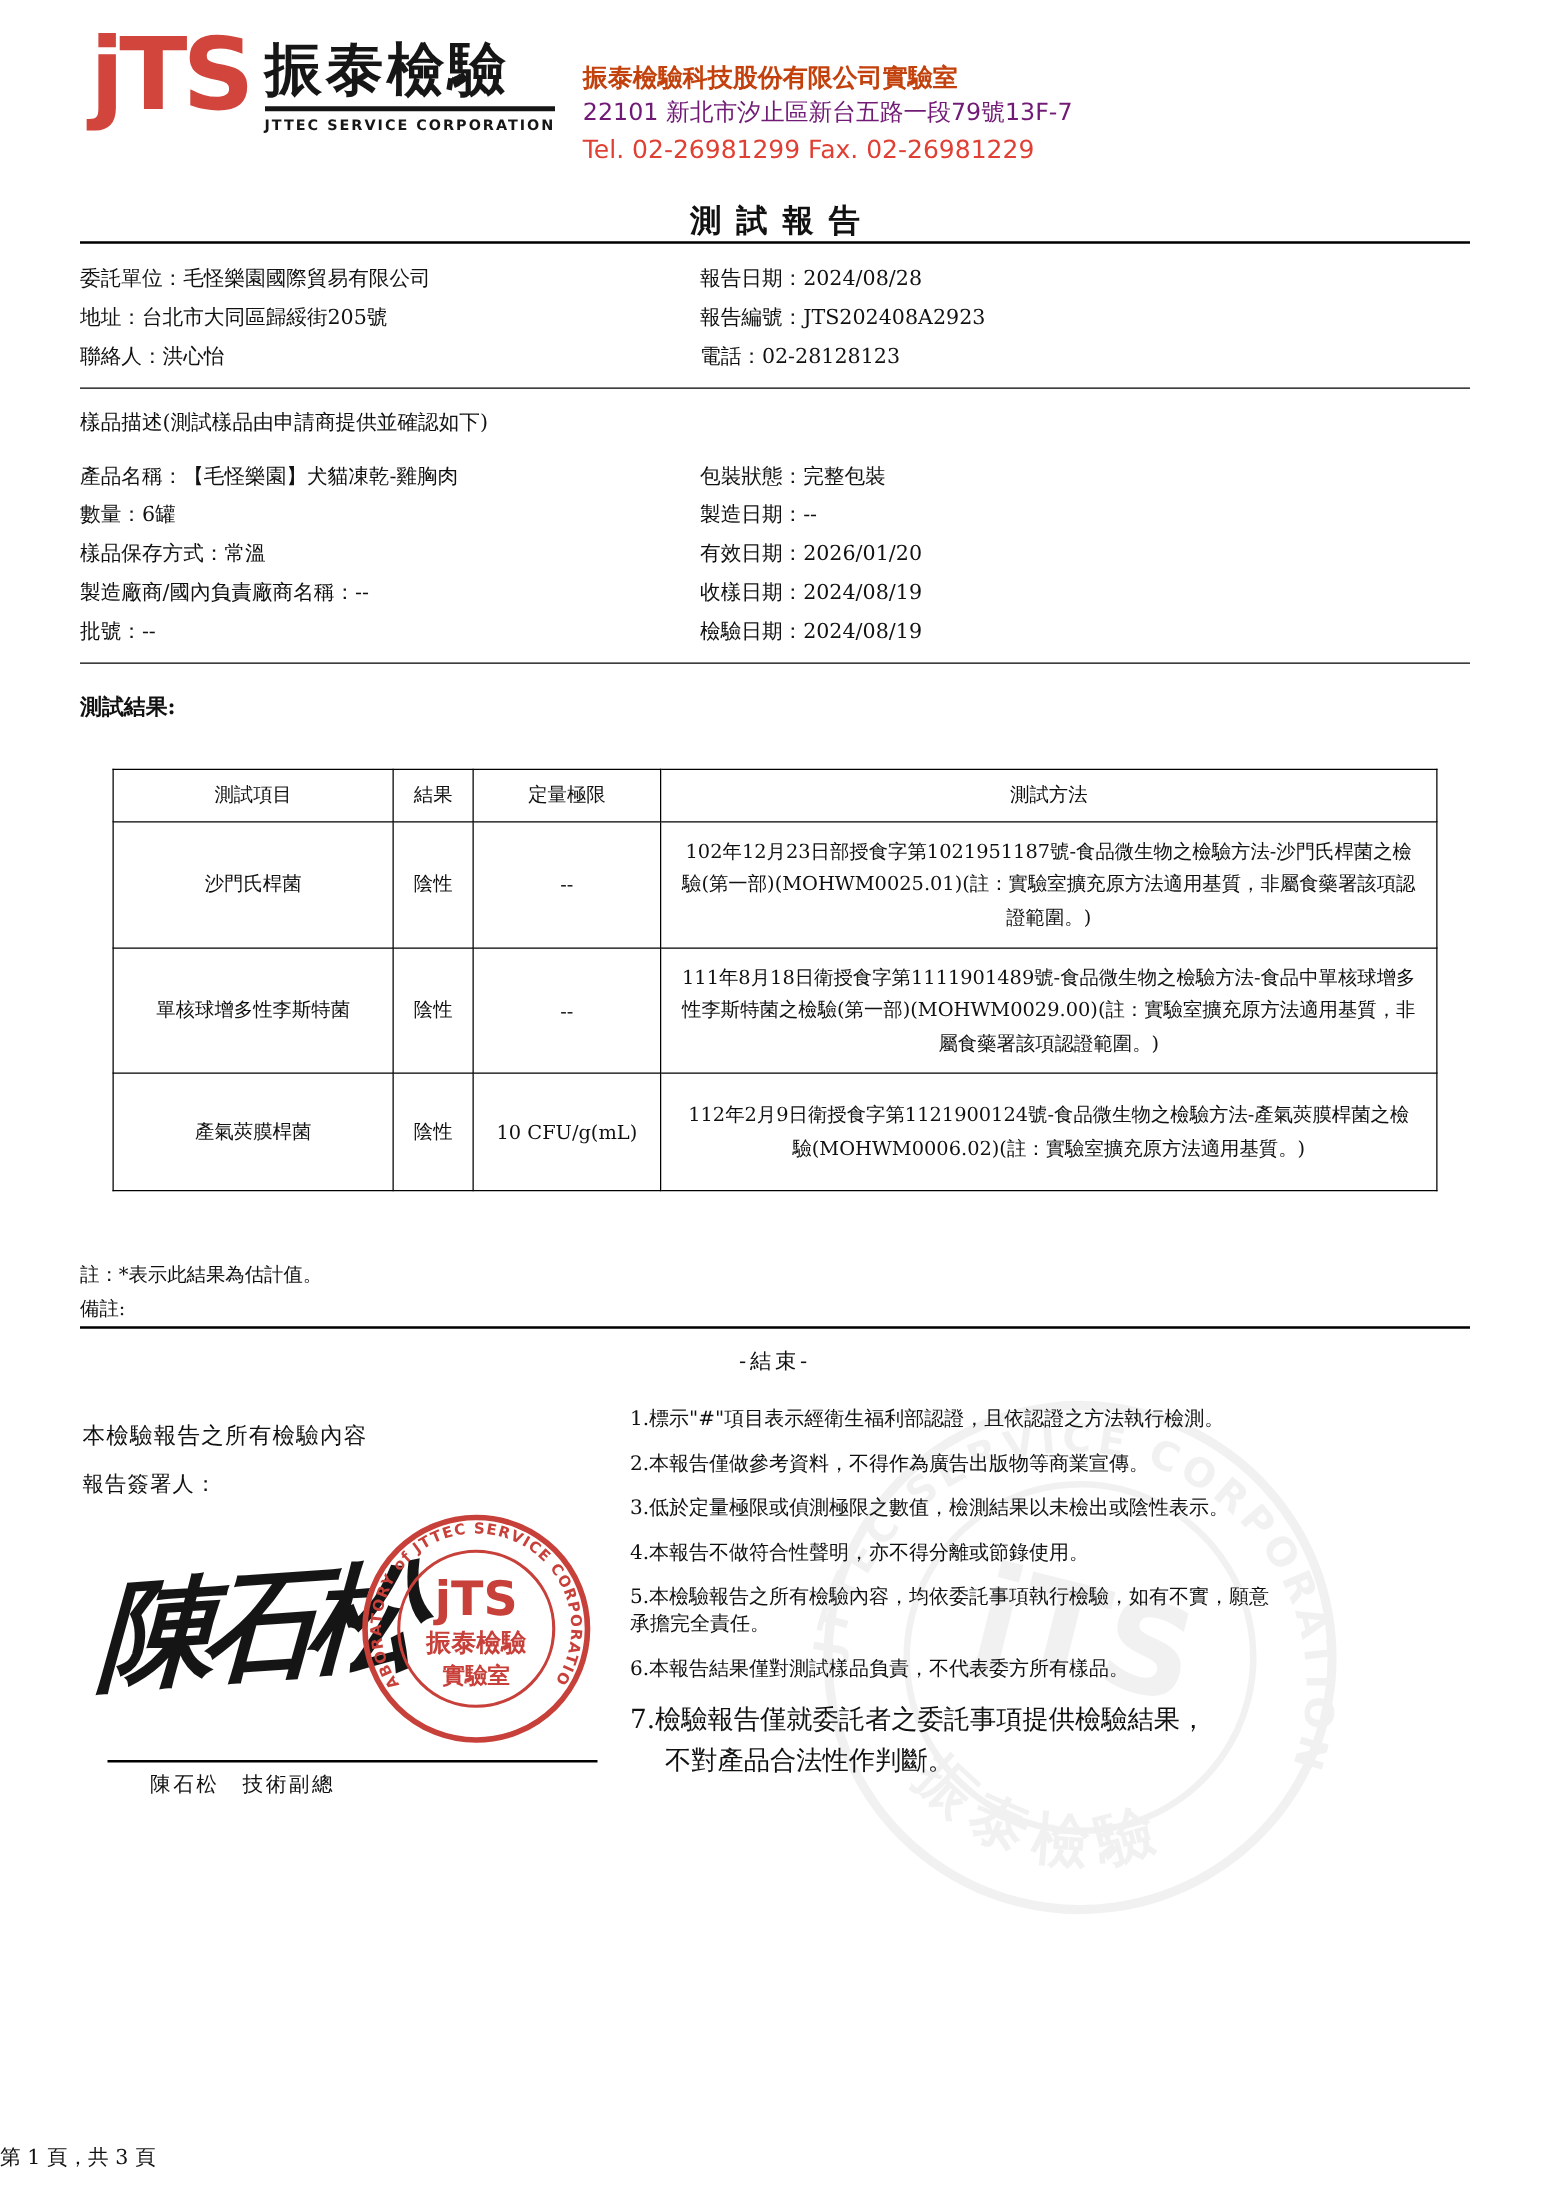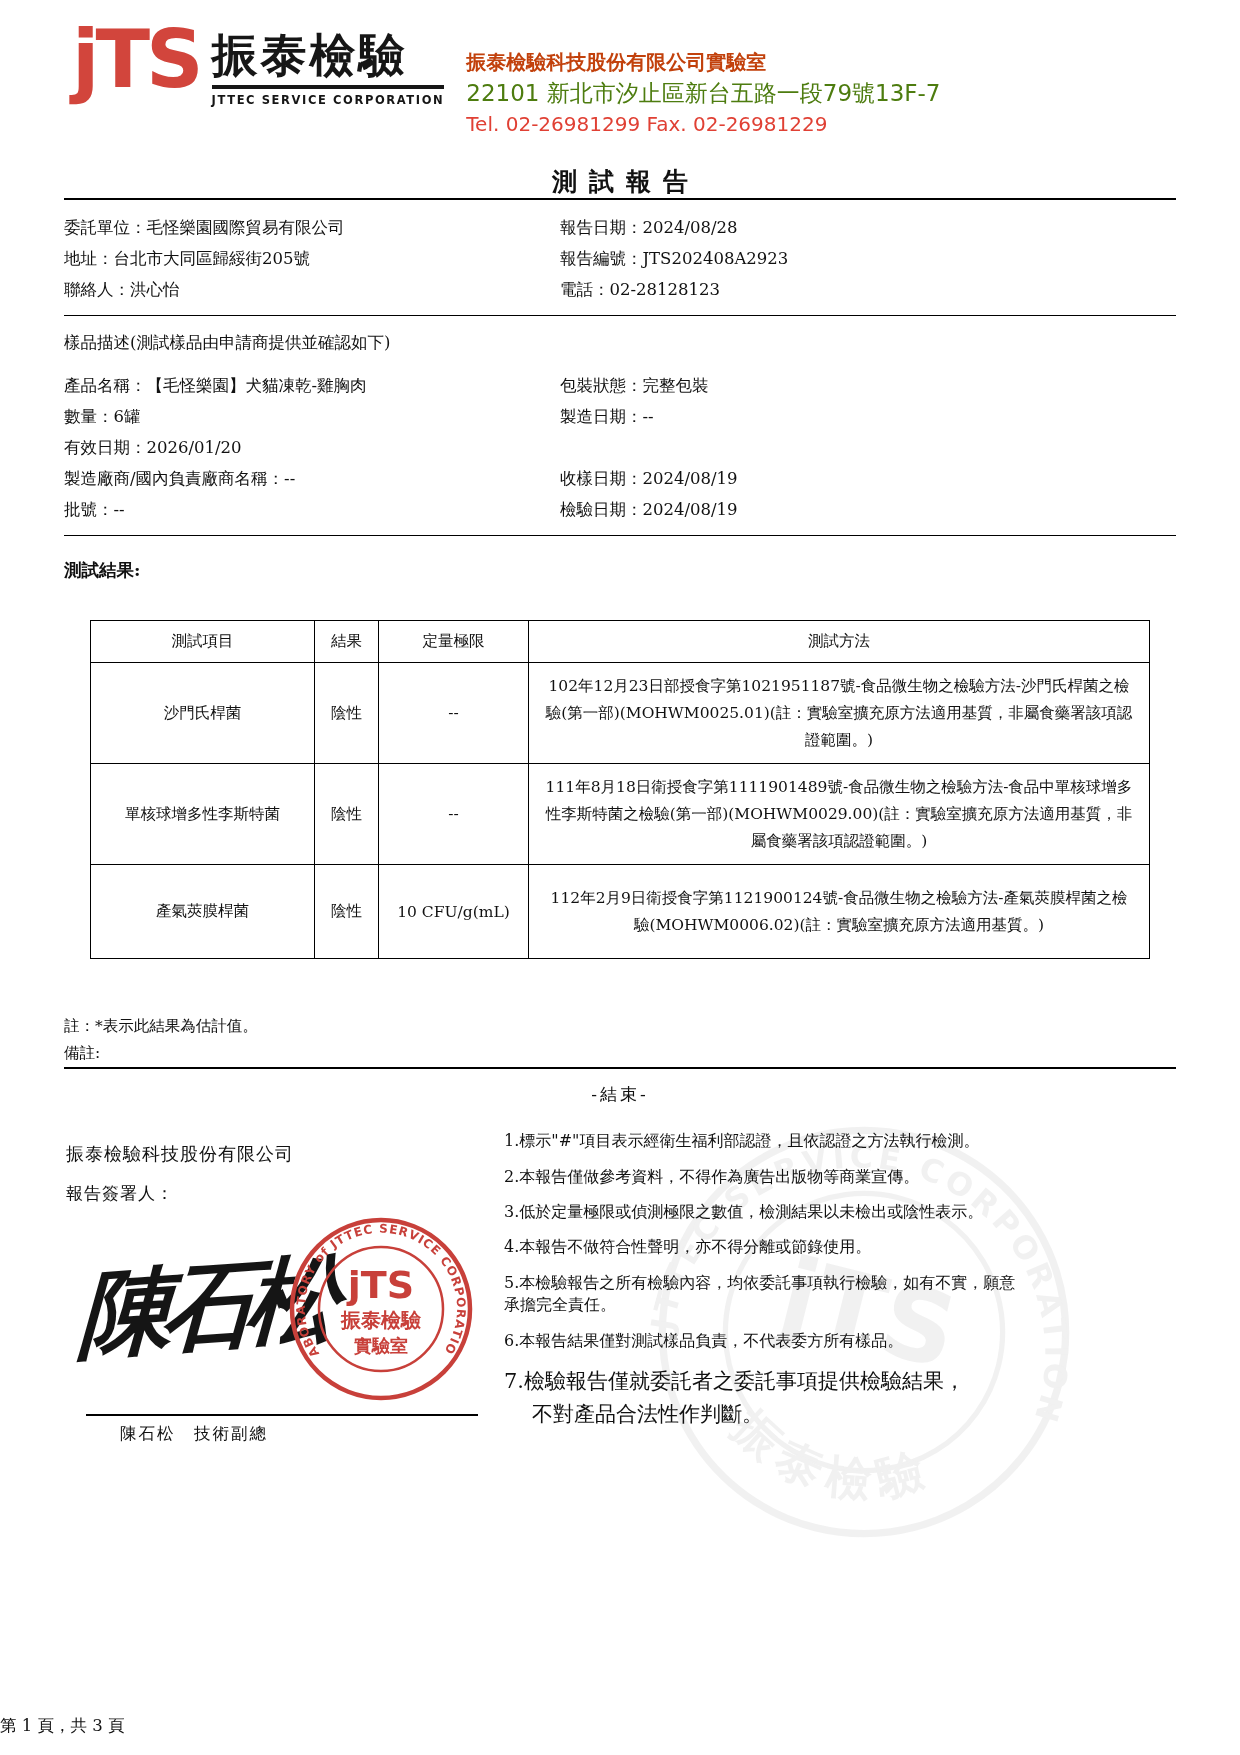--- a/index.html
+++ b/index.html
@@ -26,21 +26,21 @@
   }
   .brand-underline { height:4px; background:#161616; margin-top:7px; }
   .brand-en {
     font-family:"DejaVu Sans","Liberation Sans",sans-serif;
     font-weight:700; font-size:11.5px; letter-spacing:1.6px; margin-top:4px; color:#161616;
     text-align:right;
   }
   .company-info { margin-left:22px; padding-top:6px;
     font-family:"DejaVu Sans","Liberation Sans",sans-serif; }
   .ci-lab   { color:#c2410c; font-weight:700; font-size:20px; line-height:1.45;margin-top:20px; }
-  .ci-addr  { color:#4d7c0f; font-size:23px; line-height:1.45; }
+  .ci-addr  { color:#701a75; font-size:19px; line-height:1.45; }
   .ci-tel   { color:#e04034; font-size:20px; line-height:1.45; }
   
   .report-title { margin-top:26px; text-align:center; font-size:25px; font-weight:600;
     letter-spacing:12px; text-indent:12px; }
   
   .hr  { border-top:2px solid #000; margin:0 64px; }
   .hr.thin { border-top-width:1.5px; }
   
   .kv-section { margin:12px 64px 10px; font-size:16.5px; }
   .kv-row { display:flex; line-height:31px; }
@@ -129,20 +129,21 @@
   <div class="kv-section">
     <div class="kv-row">
       <div class="kv-left"><span>產品名稱：</span><span>【毛怪樂園】犬貓凍乾-雞胸肉</span></div>
       <div class="kv-right"><span>包裝狀態：</span><span>完整包裝</span></div>
     </div>
     <div class="kv-row">
       <div class="kv-left"><span>數量：</span><span>6罐</span></div>
       <div class="kv-right"><span>製造日期：</span><span>--</span></div>
     </div>
     <div class="kv-row">
+      <div class="kv-left"><span>樣品保存方式：</span><span>常溫</span></div>
       <div class="kv-right"><span>有效日期：</span><span>2026/01/20</span></div>
     </div>
     <div class="kv-row">
       <div class="kv-left"><span>製造廠商/國內負責廠商名稱：</span><span>--</span></div>
       <div class="kv-right"><span>收樣日期：</span><span>2024/08/19</span></div>
     </div>
     <div class="kv-row">
       <div class="kv-left"><span>批號：</span><span>--</span></div>
       <div class="kv-right"><span>檢驗日期：</span><span>2024/08/19</span></div>
     </div>
@@ -209,21 +210,21 @@
       <circle cx="200" cy="200" r="132" fill="none" stroke="#555" stroke-width="5"></circle>
       <text font-size="30" font-weight="700" fill="#555" letter-spacing="4" font-family="DejaVu Sans, Liberation Sans, sans-serif">
         <textPath href="#wmArcTop" startOffset="50%" text-anchor="middle">JTTEC SERVICE CORPORATION</textPath>
       </text>
       <text x="200" y="215" text-anchor="middle" font-size="96" font-weight="800" fill="#555" font-family="DejaVu Sans, Liberation Sans, sans-serif">jTS</text>
       <text font-size="44" font-weight="700" fill="#555" letter-spacing="10">
         <textPath href="#wmArcBot" startOffset="50%" text-anchor="middle">振泰檢驗</textPath>
       </text>
     </svg>
 
-    <div class="company-name">振泰檢驗科技股份有限公司</div>
+    <div class="company-name">本檢驗報告之所有檢驗內容</div>
     <div class="signer-label">報告簽署人：</div>
 
     <div class="signature">陳石松</div>
 
     <svg class="stamp" viewBox="0 0 190 190" aria-hidden="true">
       <defs>
         <path id="stArc" d="M 34,140 A 76,76 0 1 1 156,140"></path>
       </defs>
       <circle cx="95" cy="95" r="89" fill="none" stroke="#c8403a" stroke-width="4.5"></circle>
       <circle cx="95" cy="95" r="62" fill="none" stroke="#c8403a" stroke-width="2.5"></circle>

